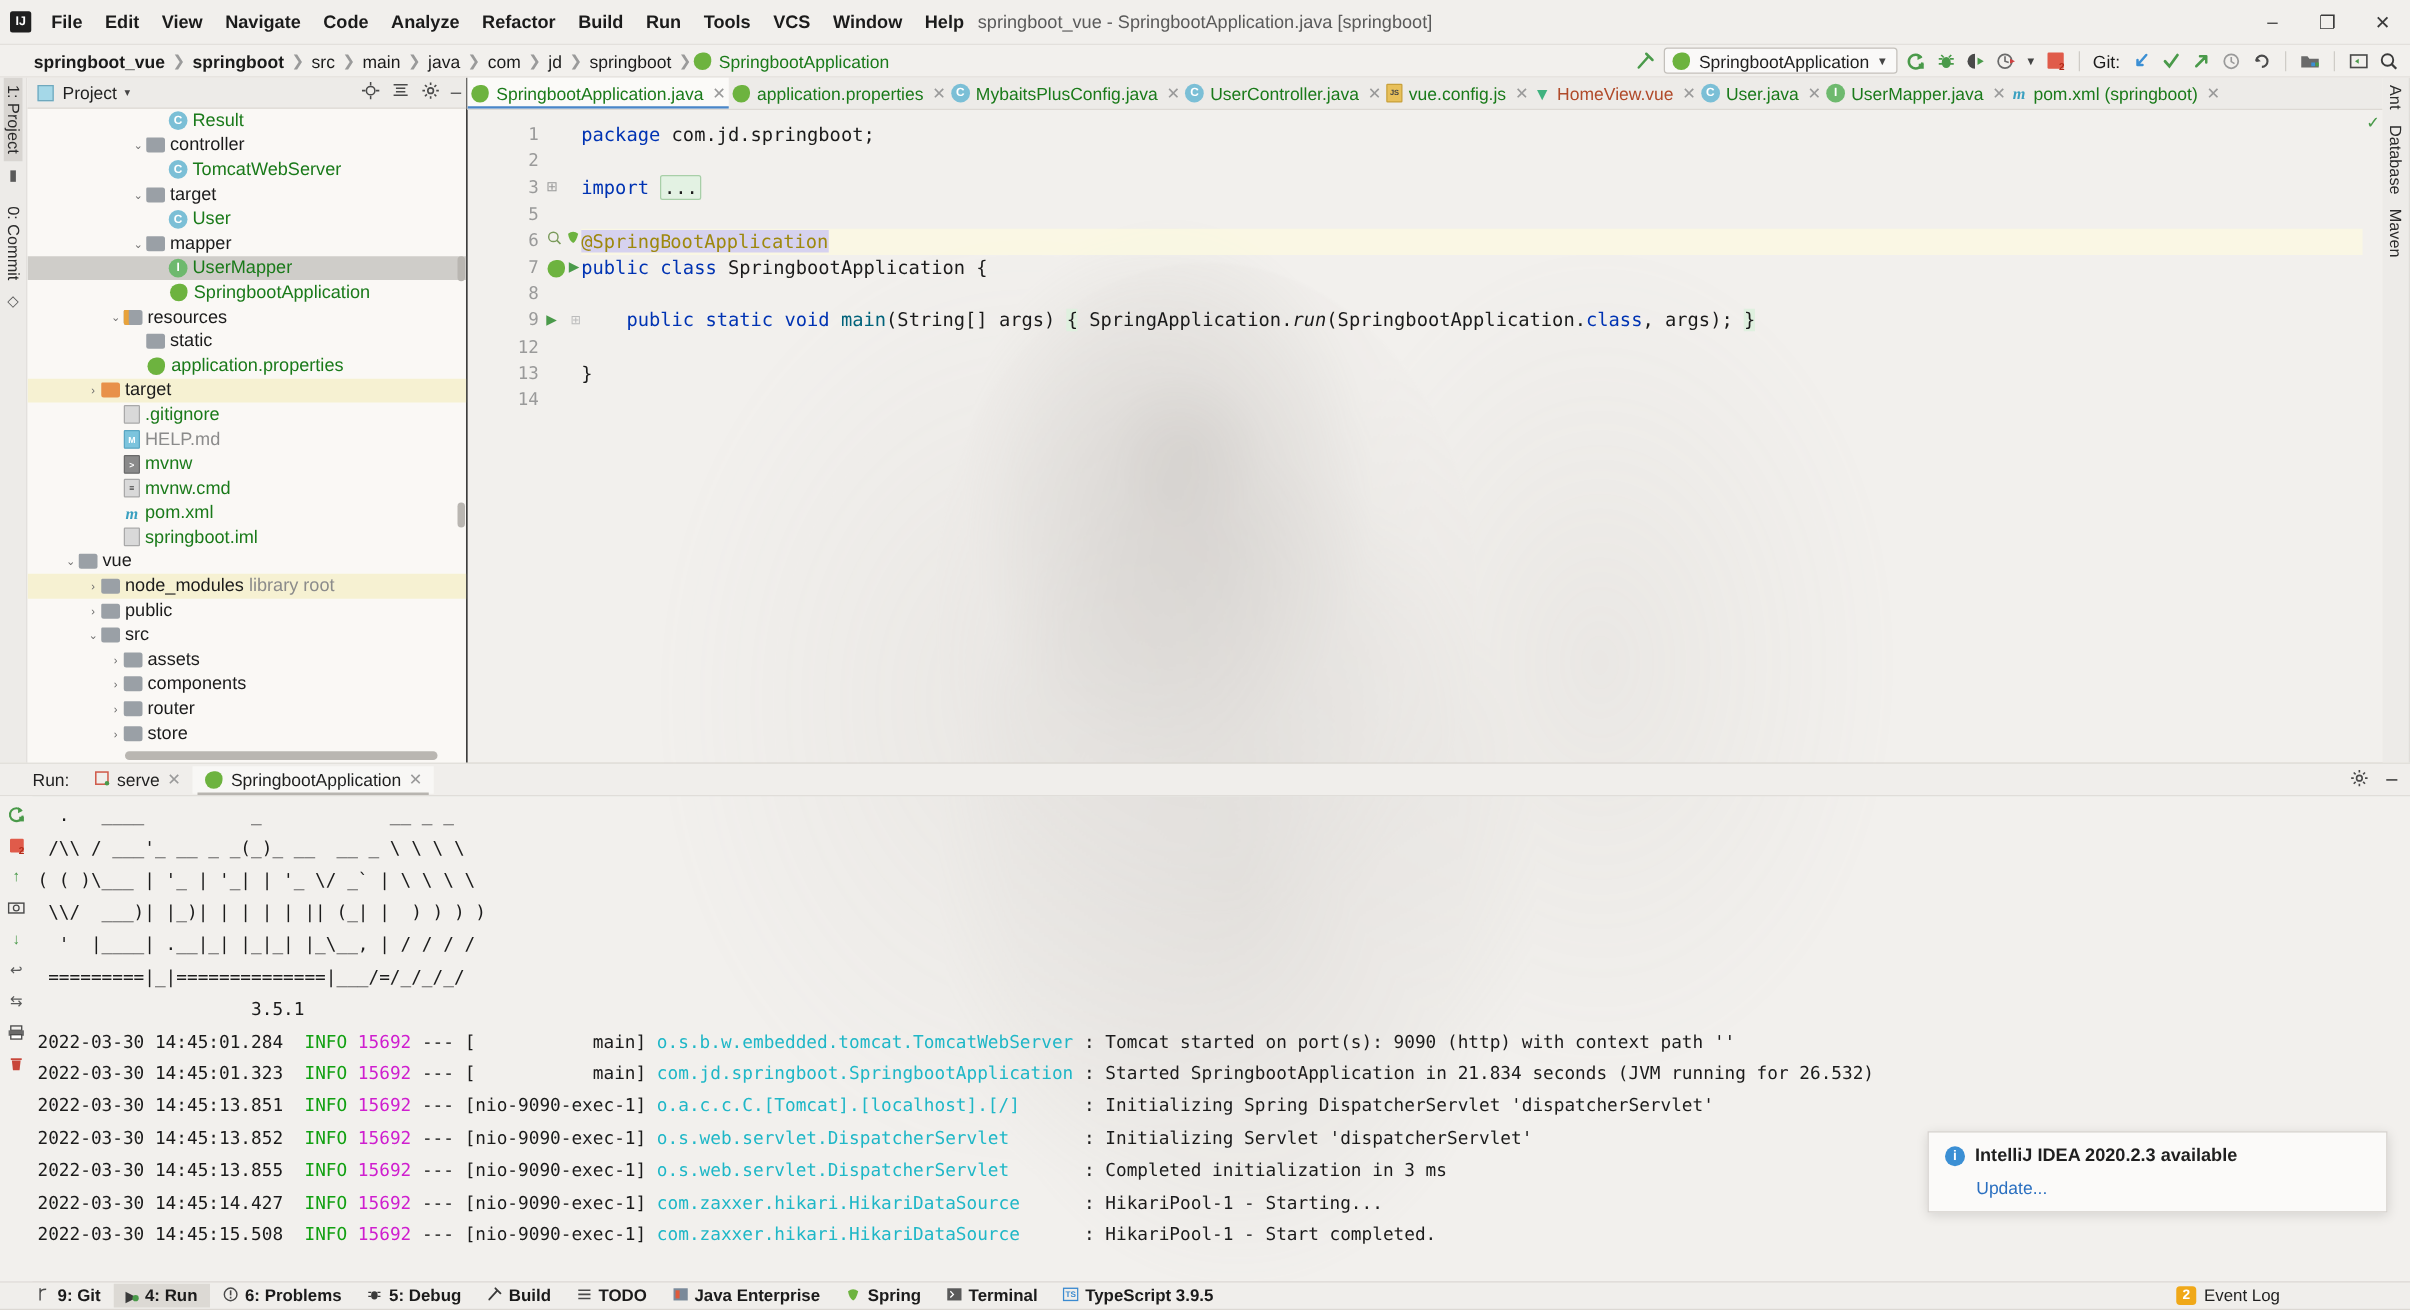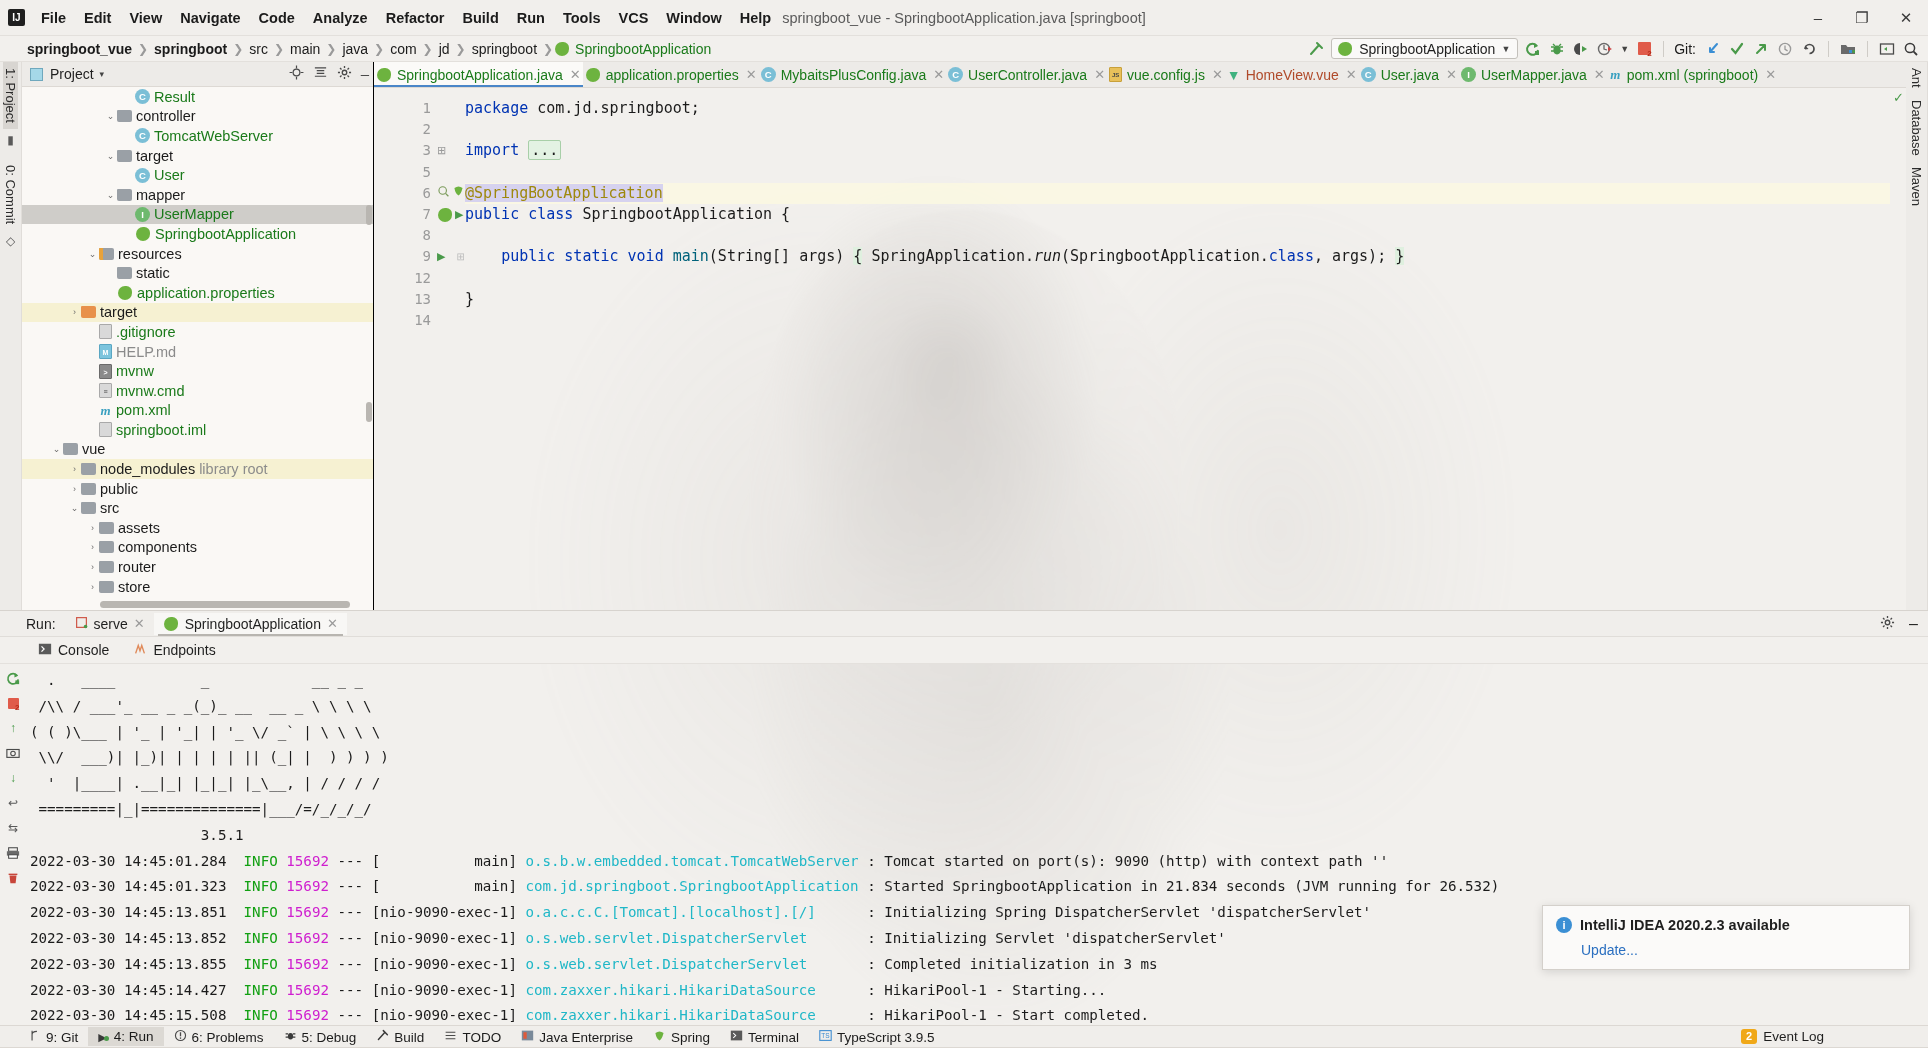--- a/index.html
+++ b/index.html
@@ -137,21 +137,21 @@
      gap:9px; padding-top:6px; background:#f2f0ed;}
   .con-rail .cb{ width:16px;height:16px;display:flex;align-items:center;justify-content:center;font-size:12px;color:#5a5a5a;}
   .console{ flex:1; font-family:"DejaVu Sans Mono",monospace; font-size:14.2px; line-height:25.8px;
      padding:4px 0 0 4px; white-space:pre; overflow:hidden; color:#1b1b1b; min-width:0;}
   .ts{color:#1b1b1b;} .lvl{color:#12a012;} .pid{color:#cf1ecf;} .logger{color:#1fb7c7;}
   .banner{ color:#1b1b1b; font-size:14.2px; line-height:25.8px;}
 
   
   .toolbar-bottom{ height:22px; display:flex; align-items:center; gap:0; font-size:13.5px;
      background:#f0eeeb; border-top:1px solid #dcd8d3; padding-left:18px;}
-  .tbi{ display:flex;align-items:flex-end;gap:5px;padding:2px 10px; color:#1b1b1b;}
+  .tbi{ display:flex;align-items:flex-start;gap:5px;padding:2px 10px; color:#1b1b1b;font-weight:bold;}
   .tbi.sel{ background:#dcd9d4;}
   .statusbar{ height:23px; display:flex; align-items:center; font-size:13.5px;
      background:#f2f0ed; border-top:1px solid #dcd8d3; padding-left:10px; color:#1b1b1b;}
   .status-right{ margin-left:auto; display:flex; align-items:center; gap:13px; padding-right:10px;}
 
   
   .notif{ position:absolute; right:18px; bottom:100px; width:368px; background:#fbfaf9;
      border:1px solid #d4d0cb; box-shadow:0 2px 9px rgba(0,0,0,.13); padding:11px 13px; z-index:30;}
   .notif .t{ font-weight:bold; font-size:14.5px; display:flex; align-items:center; gap:8px;}
   .notif .l{ color:#2a6fc0; font-size:14px; margin-top:9px; margin-left:25px; cursor:pointer;}
@@ -635,35 +635,20 @@
       <span>
         <svg width="15" height="15" viewBox="0 0 16 16">
               <circle cx="8" cy="8" r="2.4" stroke="#4a4a4a" stroke-width="1.4" fill="none"></circle>
               <path d="M8 1v2.2M8 12.8V15M1 8h2.2M12.8 8H15M3.2 3.2l1.6 1.6M11.2 11.2l1.6 1.6M12.8 3.2l-1.6 1.6M4.8 11.2l-1.6 1.6" stroke="#4a4a4a" stroke-width="1.4"></path>
             </svg>
       </span>
       <span style="font-size:16px;line-height:10px;">–</span>
     </span>
   </div>
 
-  <div class="run-sub">
-    <div class="sub-tab">
-      <span><svg width="14" height="14" viewBox="0 0 16 16">
-              <rect x="1" y="2" width="14" height="12" fill="#5a5a5a"></rect>
-              <path d="M4 5 L7 8 L4 11" stroke="#fff" stroke-width="1.4" fill="none"></path>
-            </svg></span>
-      <span>Console</span>
-    </div>
-    <div class="sub-tab">
-      <span><svg width="14" height="14" viewBox="0 0 16 16">
-              <path d="M3 13 L6 4 L8 10 L10 4 L13 13" stroke="#e08a5a" stroke-width="1.6" fill="none"></path>
-            </svg></span>
-      <span>Endpoints</span>
-    </div>
-  </div>
 
   <div class="console-area">
     <div class="con-rail">
       <span class="cb">
             <svg width="15" height="15" viewBox="0 0 16 16">
               <path d="M12 5 A5.5 5.5 0 1 0 13 9" stroke="#4a9a4a" stroke-width="1.8" fill="none"></path>
               <path d="M9 2 L13 5 L9 7 Z" fill="#4a9a4a"></path>
               <rect x="10" y="10" width="4" height="4" fill="#4a9a4a"></rect>
             </svg>
           </span>

